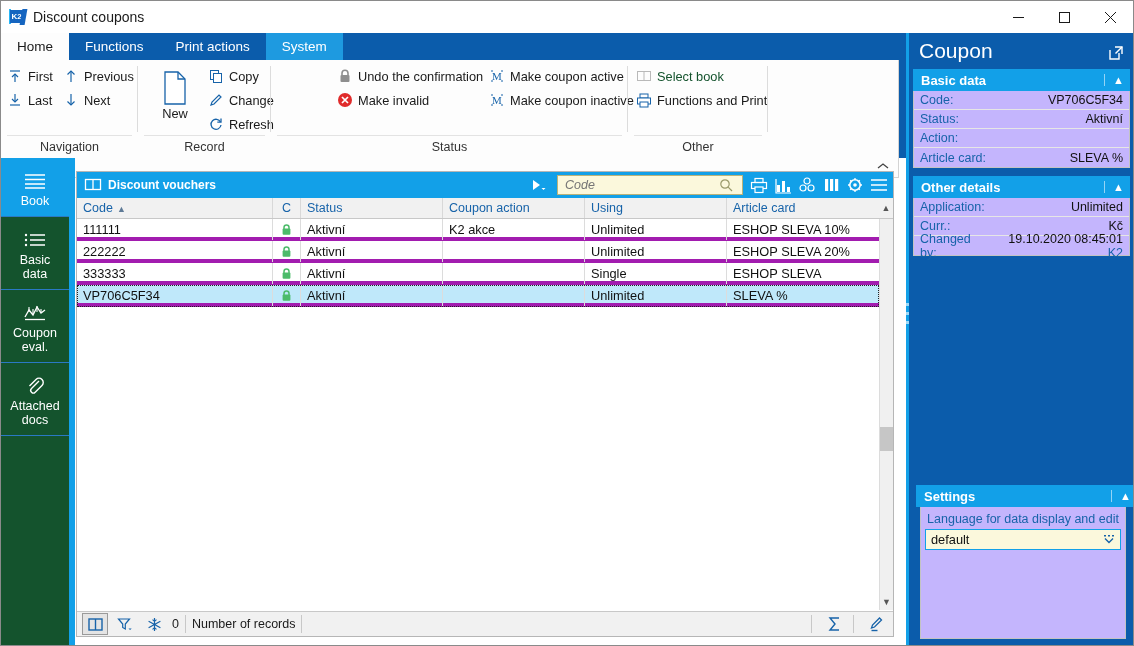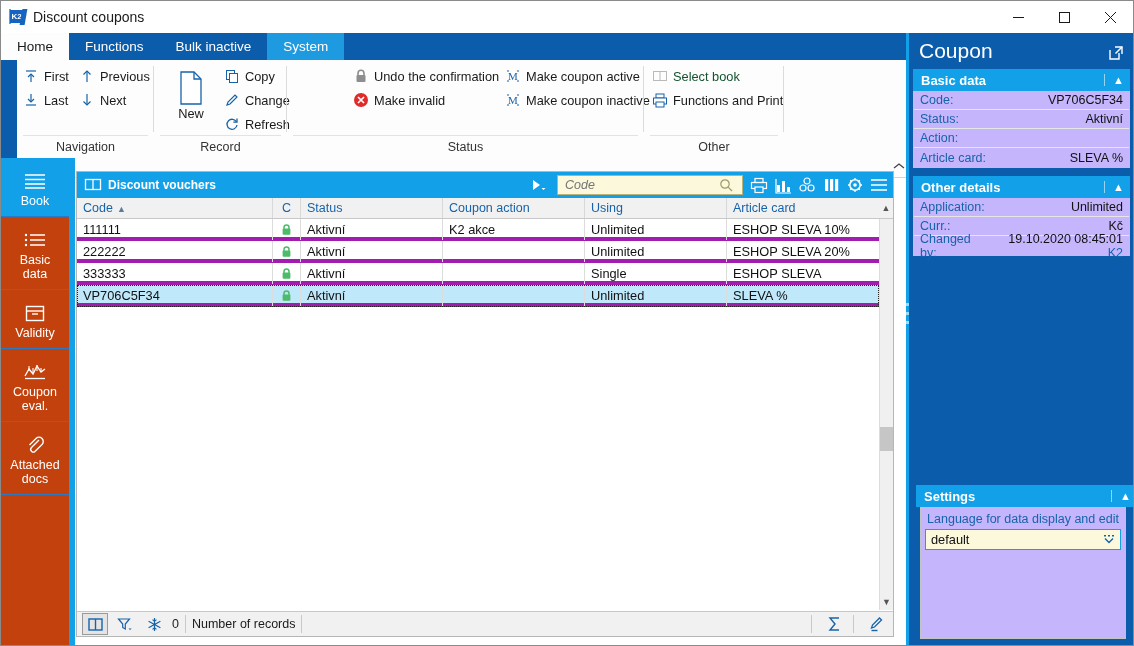--- a/index.html
+++ b/index.html
@@ -22,37 +22,37 @@
   .winbtns{position:absolute;right:0;top:0;height:32px;display:flex;}
   .winbtn{width:46px;height:32px;display:flex;align-items:center;justify-content:center;color:#1a1a1a;font-size:13px;}
   .winbtn svg{display:block;}
 
   
   .ribbon{position:absolute;left:0;top:32px;width:1132px;height:125px;background:#0b5cab;}
   .ribtabs{position:absolute;left:0;top:0;height:27px;display:flex;align-items:flex-end;}
   .ribtab{height:27px;padding:0 16px;display:flex;align-items:center;justify-content:center;color:#fff;font-size:13.5px;box-sizing:border-box;}
   .ribtab.active{background:#fdfdfd;color:#1a1a1a;}
   .ribtab.hover{background:#1e9ae0;}
-  .ribbody{position:absolute;left:16px;top:27px;width:898px;height:118px;background:#fdfdfd;border-right:1px solid #d3d3d3;border-bottom:1px solid #d3d3d3;box-sizing:border-box;padding-left:44px;}
+  .ribbody{position:absolute;left:0;top:27px;width:898px;height:118px;background:#fdfdfd;border-right:1px solid #d3d3d3;border-bottom:1px solid #d3d3d3;box-sizing:border-box;padding-left:44px;}
   .rgroup{position:absolute;top:0;height:96px;box-sizing:border-box;}
   .rgroup .glabel{position:absolute;bottom:2px;left:0;width:100%;text-align:center;font-size:12.5px;color:#333;}
   .rgroup .gsep{position:absolute;right:0;top:6px;bottom:24px;width:1px;background:#dcdcdc;}
   .rgroup .gline{position:absolute;left:6px;right:6px;bottom:20px;height:1px;background:#e3e3e3;}
 
   .ritem{position:absolute;display:flex;align-items:center;gap:5px;font-size:12.8px;color:#1a1a1a;white-space:nowrap;cursor:default;}
   .ritem.dis{color:#14532d;}
   .ico{width:16px;height:16px;flex:none;display:block;}
 
   .bigbtn{position:absolute;width:58px;text-align:center;font-size:12.8px;color:#1a1a1a;}
   .bigbtn .bico{height:38px;display:flex;align-items:flex-end;justify-content:center;}
   .bigbtn.dis{color:#9a9a9a;}
   .collapse{position:absolute;right:6px;bottom:2px;width:16px;height:16px;color:#444;}
 
   
-  .rail{position:absolute;left:0;top:157px;width:68px;height:488px;background:#c2410c;}
+  .rail{position:absolute;left:0;top:157px;width:68px;height:488px;background:#14532d;}
   .railitem{position:relative;width:68px;box-sizing:border-box;color:#fff;text-align:center;font-size:12.5px;line-height:14px;padding-top:10px;padding-bottom:8px;border-bottom:1px solid #2a79c4;}
   .railitem.sel{background:#12a0e8;}
   .railitem .ricon{height:26px;display:flex;align-items:center;justify-content:center;}
   .railedge{position:absolute;left:68px;top:157px;width:6px;height:488px;background:#12a0e8;}
 
   
   .gridpanel{position:absolute;left:75px;top:170px;width:818px;height:466px;background:#fff;border:1px solid #b6b6b6;box-sizing:border-box;}
   .gridhdrbar{position:absolute;left:0;top:0;width:816px;height:26px;background:#12a0e8;display:flex;align-items:center;}
   .gridhdrbar .gtitle{color:#fff;font-weight:bold;font-size:12px;margin-left:6px;}
   .bookico{margin-left:7px;width:18px;height:16px;flex:none;}
@@ -131,21 +131,21 @@
             <path d="M0 0 L11 11 M11 0 L0 11" stroke="currentColor" stroke-width="1"></path>
           </svg>
       </div>
     </div>
   </div>
 
   <div class="ribbon">
     <div class="ribtabs">
       <div class="ribtab active">Home</div>
       <div class="ribtab">Functions</div>
-      <div class="ribtab">Bulk inactive</div>
+      <div class="ribtab">Print actions</div>
       <div class="ribtab hover">System</div>
     </div>
 
     <div class="ribbody">
 
       <div class="rgroup" style="left:0;width:137px;">
         <div class="ritem" style="left:6px;top:8px;">
           <svg class="ico" viewBox="0 0 16 16">
             <path d="M3 3h10" stroke="#1763a9" stroke-width="1.2"></path>
               <path d="M8 14V6" stroke="#1763a9" stroke-width="1.2"></path>
@@ -294,30 +294,20 @@
             <circle cx="4" cy="9" r="1.2" fill="#fff"></circle>
             <circle cx="4" cy="14" r="1.2" fill="#fff"></circle>
           <path d="M8 4h15M8 9h15M8 14h15" stroke="#fff" stroke-width="1.4"></path>
         </svg>
       </div>
       <div>Basic</div>
       <div>data</div>
     </div>
     <div class="railitem">
       <div class="ricon">
-        <svg width="24" height="20" viewBox="0 0 24 20">
-          <rect x="3.5" y="3.5" width="17" height="14" fill="none" stroke="#fff" stroke-width="1.4"></rect>
-          <path d="M3.5 8h17" stroke="#fff" stroke-width="1.4"></path>
-            <path d="M9 11h6" stroke="#fff" stroke-width="1.4"></path>
-        </svg>
-      </div>
-      <div>Validity</div>
-    </div>
-    <div class="railitem">
-      <div class="ricon">
         <svg width="26" height="20" viewBox="0 0 26 20">
           <path d="M3 14l4-7 4 5 4-8 4 6 4-3" fill="none" stroke="#fff" stroke-width="1.3"></path>
           <path d="M7 4v5M11 6v5M15 3v6M19 6v4" stroke="#fff" stroke-width="1.1"></path>
           <path d="M3 16.5h20" stroke="#fff" stroke-width="1.3"></path>
         </svg>
       </div>
       <div>Coupon</div>
       <div>eval.</div>
     </div>
     <div class="railitem">

